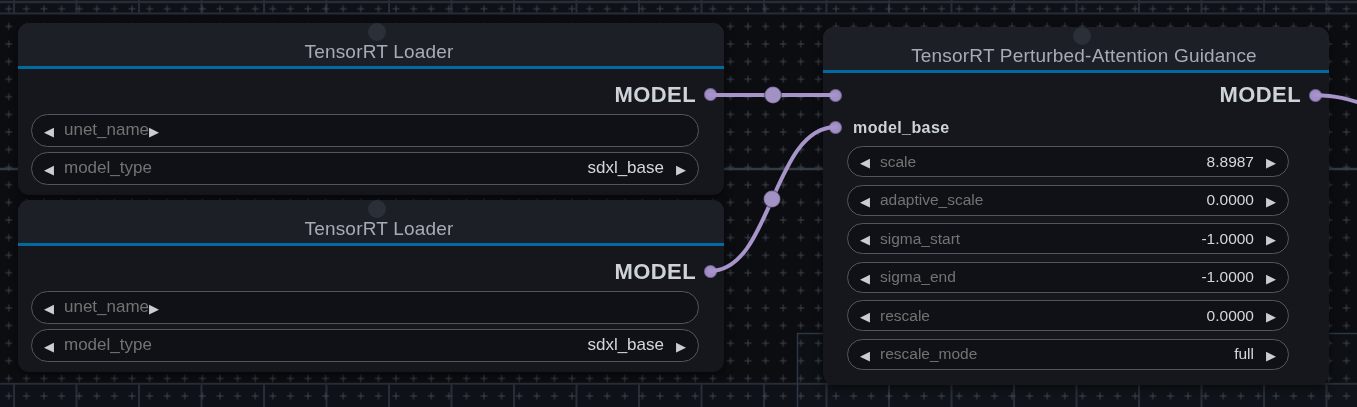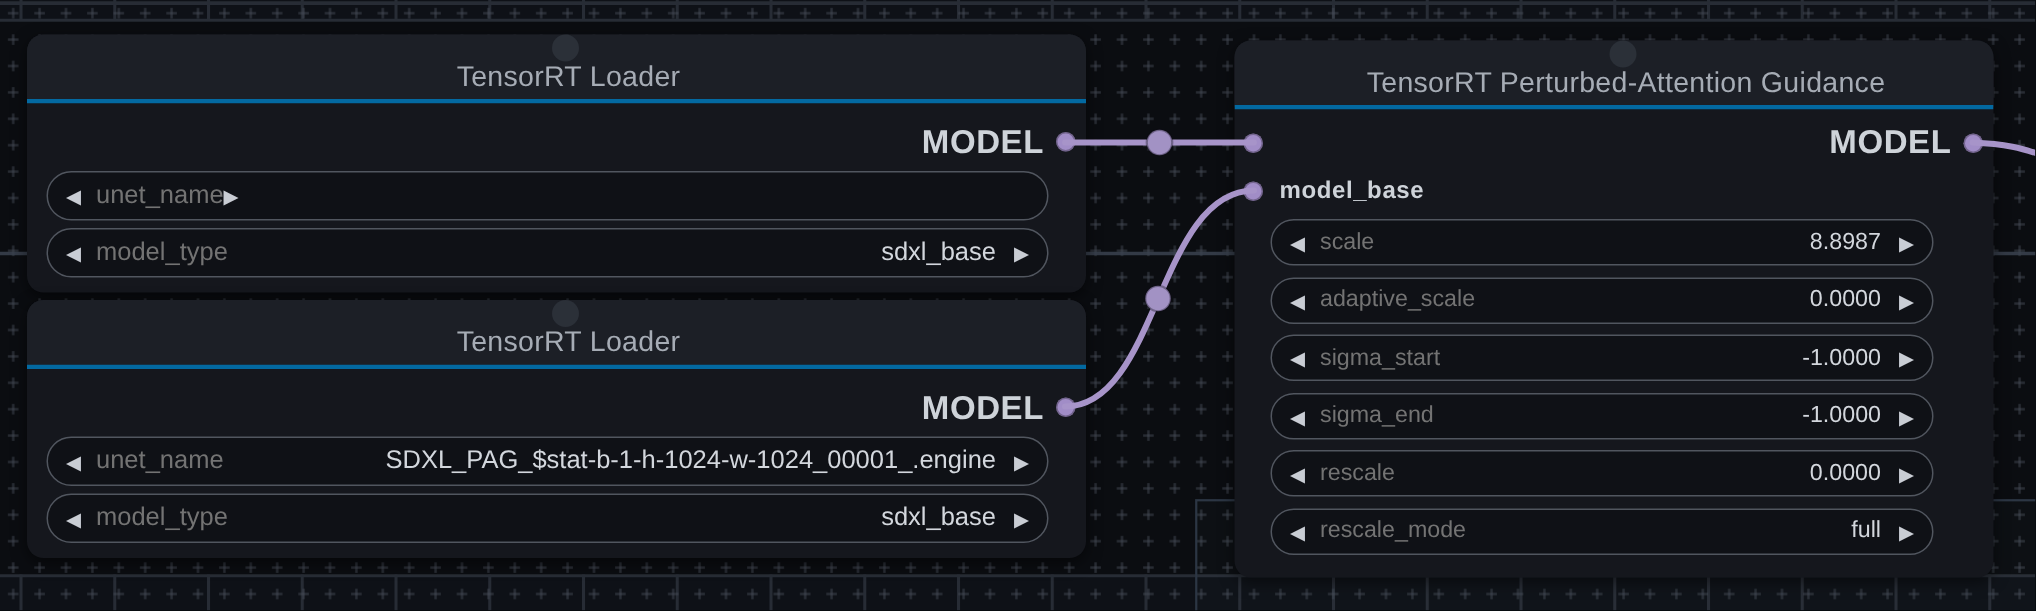--- a/index.html
+++ b/index.html
@@ -132,21 +132,20 @@
       <span class="cdot"></span>
       <span class="ttext">TensorRT Loader</span>
     </div>
     <div class="outrow" style="top:58.5px;">
       <span class="outlabel">MODEL</span>
     </div>
     <span class="port out" style="top:65px;"></span>
     <div class="wrow big" style="left:13px; right:25px; top:90.5px;">
       <span class="arr">◀</span>
       <span class="wlabel">unet_name</span>
-      <span class="wvalue">SDXL_PAG_$stat-b-1-h-1024-w-1024_00001_.engine</span>
       <span class="arr">▶</span>
     </div>
     <div class="wrow big" style="left:13px; right:25px; top:128.5px;">
       <span class="arr">◀</span>
       <span class="wlabel">model_type</span>
       <span class="wvalue">sdxl_base</span>
       <span class="arr">▶</span>
     </div>
   </div>
 

